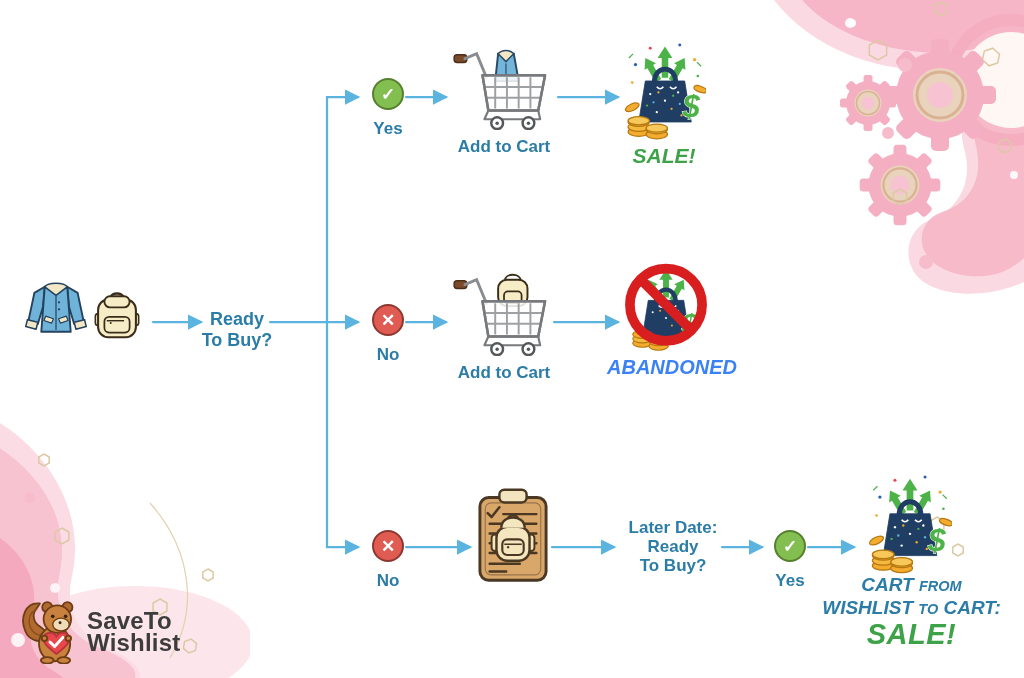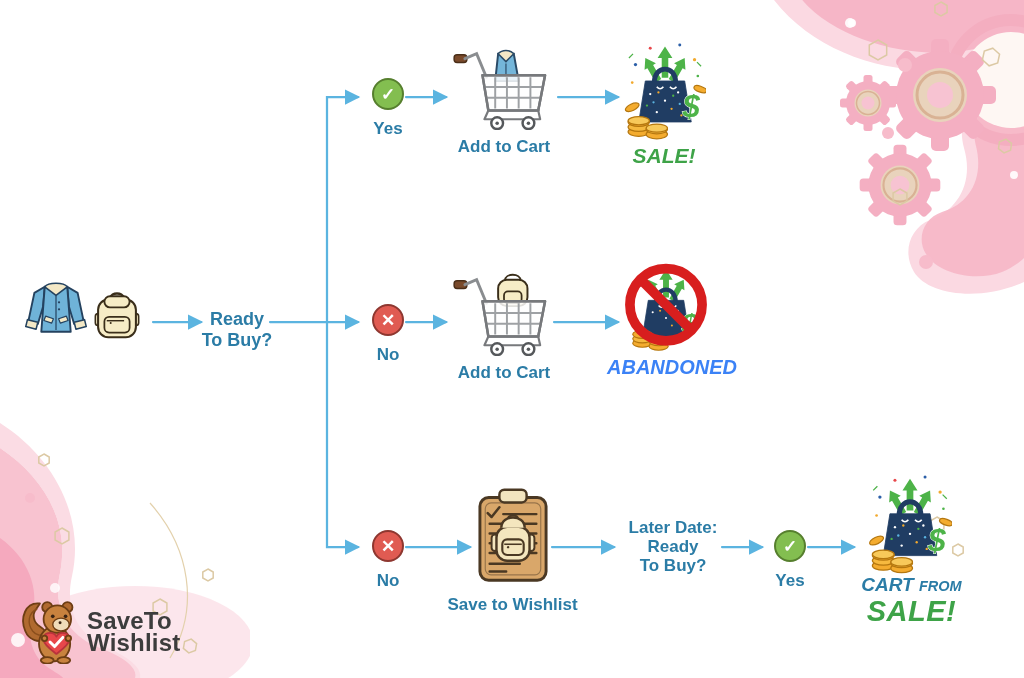--- a/index.html
+++ b/index.html
@@ -344,21 +344,20 @@
     <path d="M11,26 l4,4 l8,-10" stroke="#4A3823" stroke-width="2.6" fill="none" stroke-linecap="round" stroke-linejoin="round"></path>
     <rect x="15" y="48" width="7" height="17" rx="3.5" fill="#F4E6BE" stroke="#4A3823" stroke-width="2"></rect>
     <rect x="52" y="48" width="7" height="17" rx="3.5" fill="#F4E6BE" stroke="#4A3823" stroke-width="2"></rect>
     <rect x="20" y="40" width="34" height="35" rx="11" fill="#F4E6BE" stroke="#4A3823" stroke-width="2.5"></rect>
     <path d="M25,41 C25,27 49,27 49,41" fill="#F4E6BE" stroke="#4A3823" stroke-width="2.5"></path>
     <path d="M32,31.5 C32,27.5 42,27.5 42,31.5" fill="none" stroke="#4A3823" stroke-width="2"></path>
     <rect x="26" y="53" width="22" height="16" rx="5" fill="#F4E6BE" stroke="#4A3823" stroke-width="2.2"></rect>
     <path d="M28,58 H46" stroke="#4A3823" stroke-width="1.6"></path>
     <circle cx="32" cy="61" r="1.2" fill="#4A3823"></circle>
   </svg>
-  <div class="node-label" style="left:440px;top:588px;width:145px;">Save to Wishlist</div>
 
   <div class="decision2" style="left:622px;top:518px;width:102px;">
     <div>Later Date:</div>
     <div>Ready</div>
     <div>To Buy?</div>
   </div>
 
   <div class="circle yes" style="left:774px;top:530px;">
     <span>✓</span>
   </div>
@@ -409,20 +408,25 @@
       <ellipse cx="40" cy="109" rx="13" ry="5.5" fill="#F6B93F"></ellipse>
       <ellipse cx="40" cy="107.5" rx="13" ry="5" fill="#F8C95A"></ellipse>
       <ellipse cx="93" cy="60" rx="8" ry="3.5" transform="rotate(20 93 60)" fill="#F4AC2F"></ellipse>
     </g>
     <text x="82" y="94" font-size="38" font-weight="bold" font-style="italic" fill="#4DB348" stroke="#FFFFFF" stroke-width="1.2" paint-order="stroke" text-anchor="middle" font-family="Liberation Sans, sans-serif">$</text>
   </svg>
   <div class="move-text" style="left:804px;top:574px;width:215px;">
     <div>
       <span>CART</span>
       <span class="sm">FROM</span>
+    </div>
+    <div>
+      <span>WISHLIST</span>
+      <span class="sm">TO</span>
+      <span>CART:</span>
     </div>
     <span class="sale-big">SALE!</span>
   </div>
 
   <svg class="abs" style="left:18px;top:598px;" width="64" height="66" viewBox="0 0 66 72">
     <g stroke="#6E3E14" stroke-width="2" stroke-linejoin="round">
       <path d="M22,6 C6,4 0,22 6,36 C10,46 22,50 27,44 C31,39 27,34 22,31 C15,27 13,18 18,12 Z" fill="#B06A30"></path>
       <path d="M19,12 C9,16 8,28 14,36 C18,41 24,42 26,38" fill="none" stroke="#8A4E1C" stroke-width="1.5"></path>
       <circle cx="30" cy="10" r="5.5" fill="#B06A30"></circle>
       <circle cx="52" cy="10" r="5.5" fill="#B06A30"></circle>

